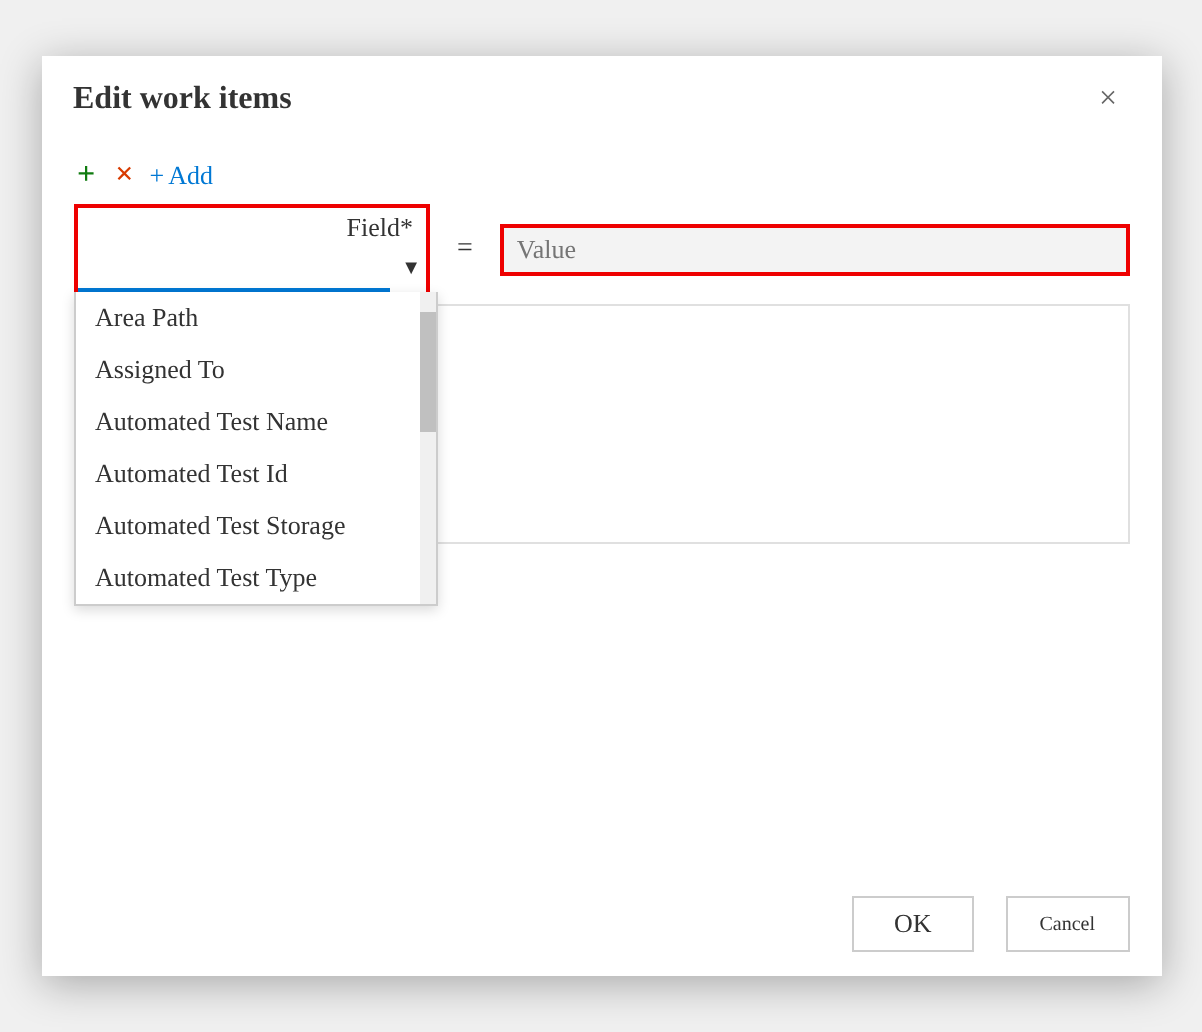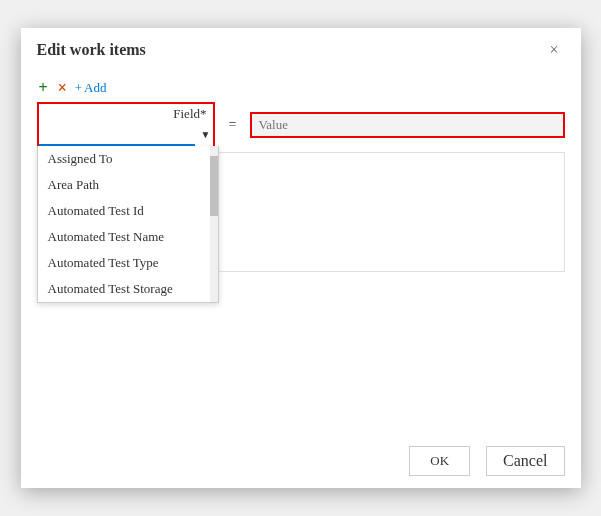--- a/index.html
+++ b/index.html
@@ -220,21 +220,21 @@
       cursor: pointer;
       font-size: 13px;
       color: #333;
     }
 
     .btn-cancel {
       background: #fff;
       border: 1px solid #ccc;
       padding: 5px 16px;
       cursor: pointer;
-      font-size: 16px;
+      font-size: 10px;
       color: #333;
     }
 
     .row-line {
       display: flex;
       align-items: center;
       gap: 8px;
       margin-bottom: 4px;
     }
   </style>
@@ -264,26 +264,26 @@
             <span>Field</span><span class="required-star">*</span>
           </span>
           <div class="dropdown-container">
             <div style="display:flex;align-items:center;">
               <input class="field-input" type="text" placeholder="" style="">
               <span class="field-dropdown-arrow">▼</span>
             </div>
 
             <div class="dropdown-list">
               <div class="dropdown-list-inner">
+                <div class="dropdown-item">Area Path</div>
                 <div class="dropdown-item">Assigned To</div>
-                <div class="dropdown-item">Area Path</div>
+                <div class="dropdown-item">Automated Test Name</div>
                 <div class="dropdown-item">Automated Test Id</div>
-                <div class="dropdown-item">Automated Test Name</div>
+                <div class="dropdown-item">Automated Test Storage</div>
                 <div class="dropdown-item">Automated Test Type</div>
-                <div class="dropdown-item">Automated Test Storage</div>
               </div>
               <div class="scrollbar-track">
                 <div class="scrollbar-thumb"></div>
               </div>
             </div>
           </div>
         </div>
       </div>
 
       <span class="equals-sign">=</span>

